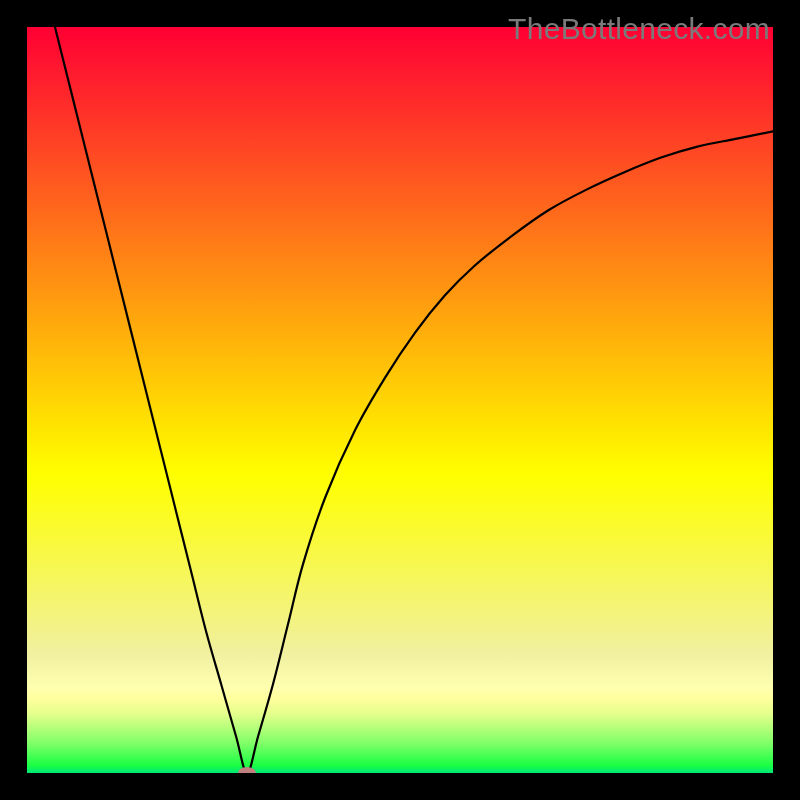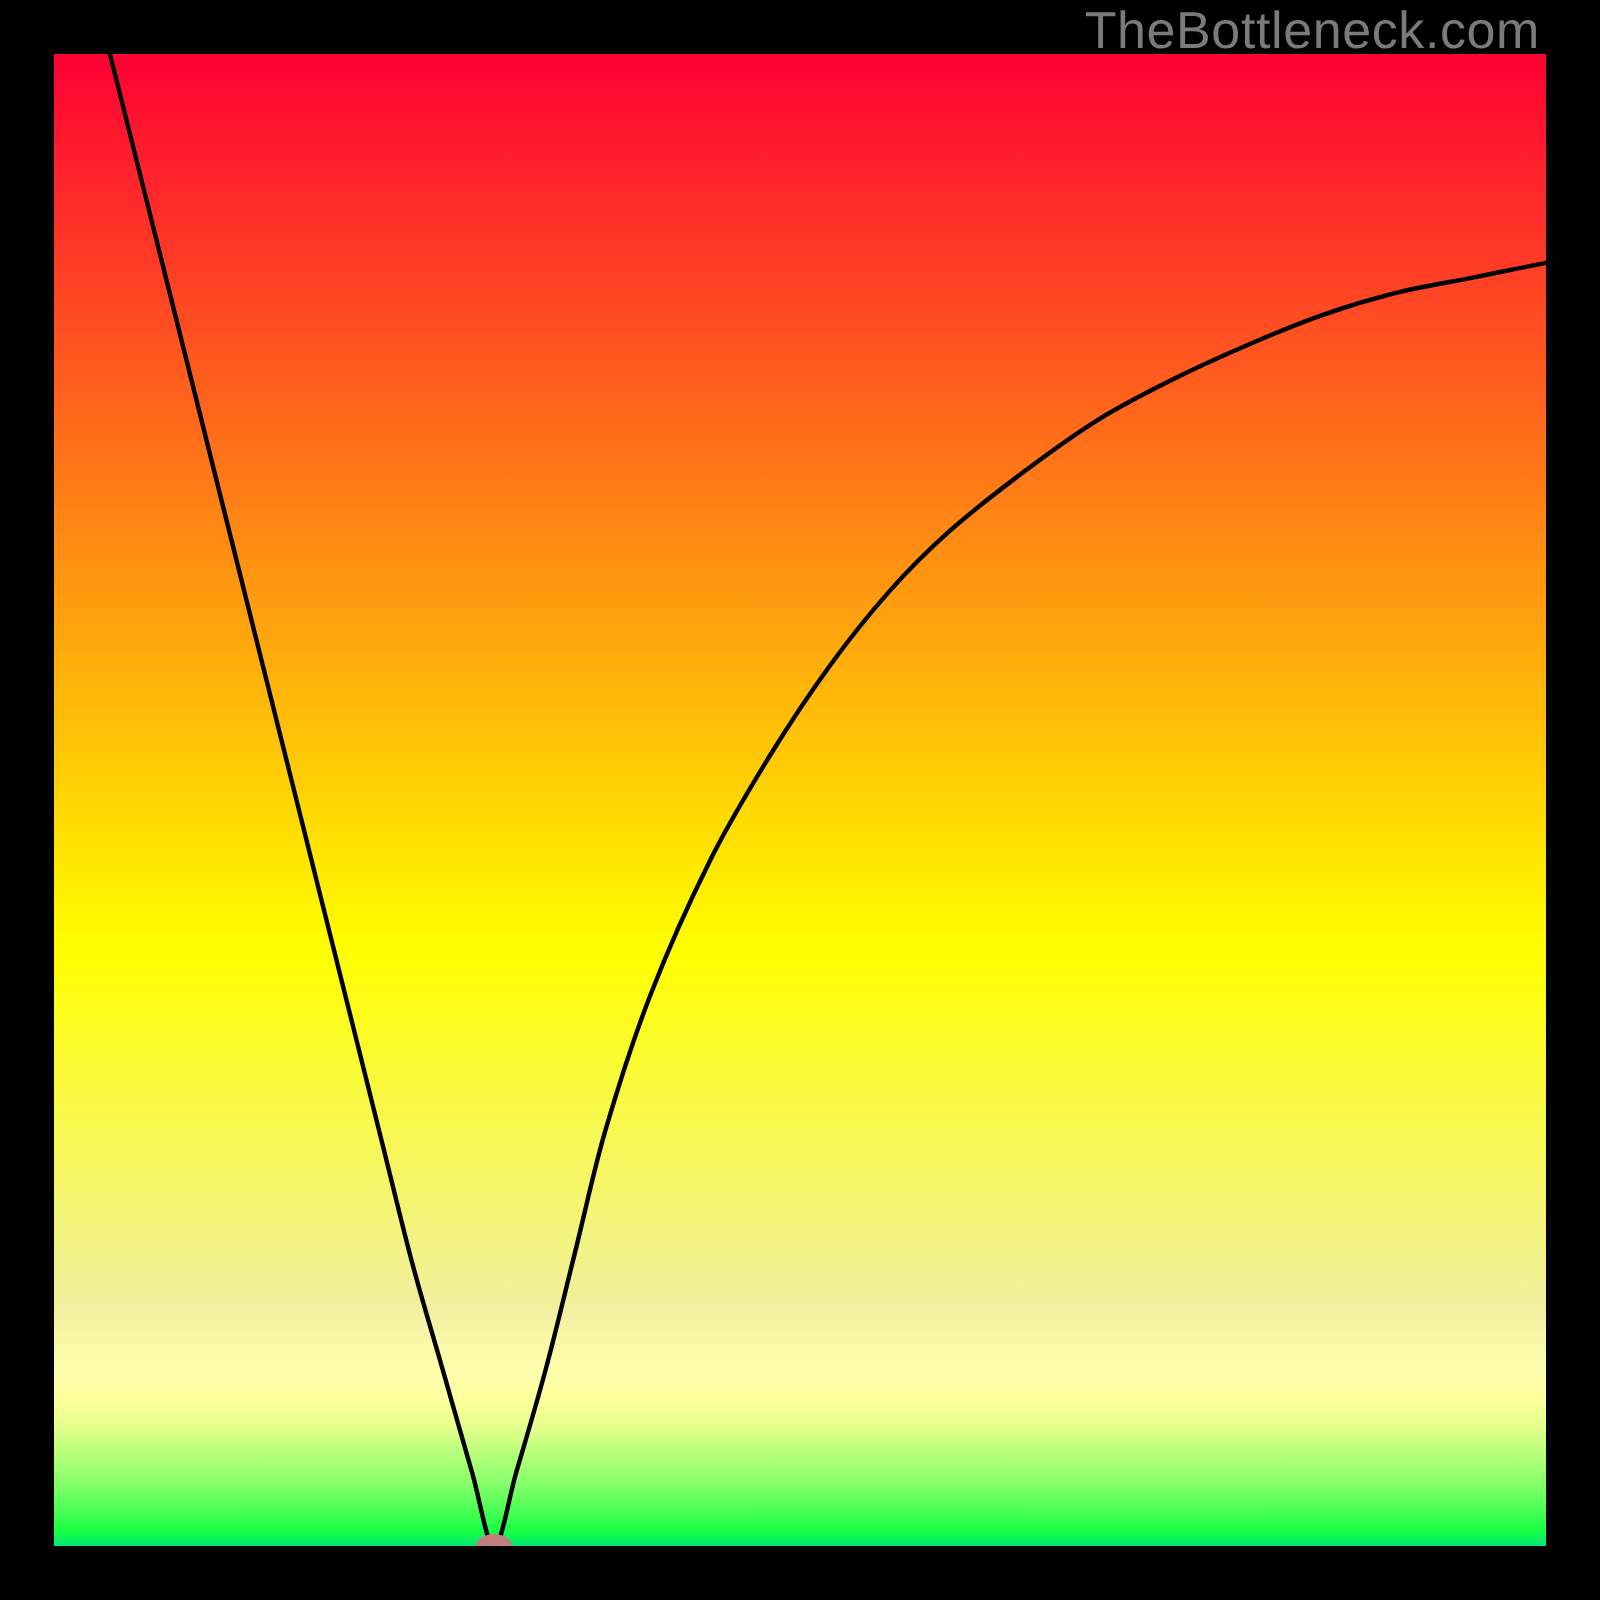--- a/index.html
+++ b/index.html
@@ -45,24 +45,24 @@
       #b3ff7a 94%,
       #80ff68 96%,
       #4dff56 97.5%,
       #1aff44 99%,
       #00e676 100%
     );
     overflow: hidden;
   }
   .watermark {
     position: absolute;
-    top: 0;
+    top: 12px;
     right: 30px;
     color: #7a7a7a;
-    font-size: 26px;
+    font-size: 30px;
     font-weight: 500;
     letter-spacing: 0.3px;
     z-index: 10;
   }
   svg.curve {
     position: absolute;
     left: 0;
     top: 0;
     width: 746px;
     height: 746px;

